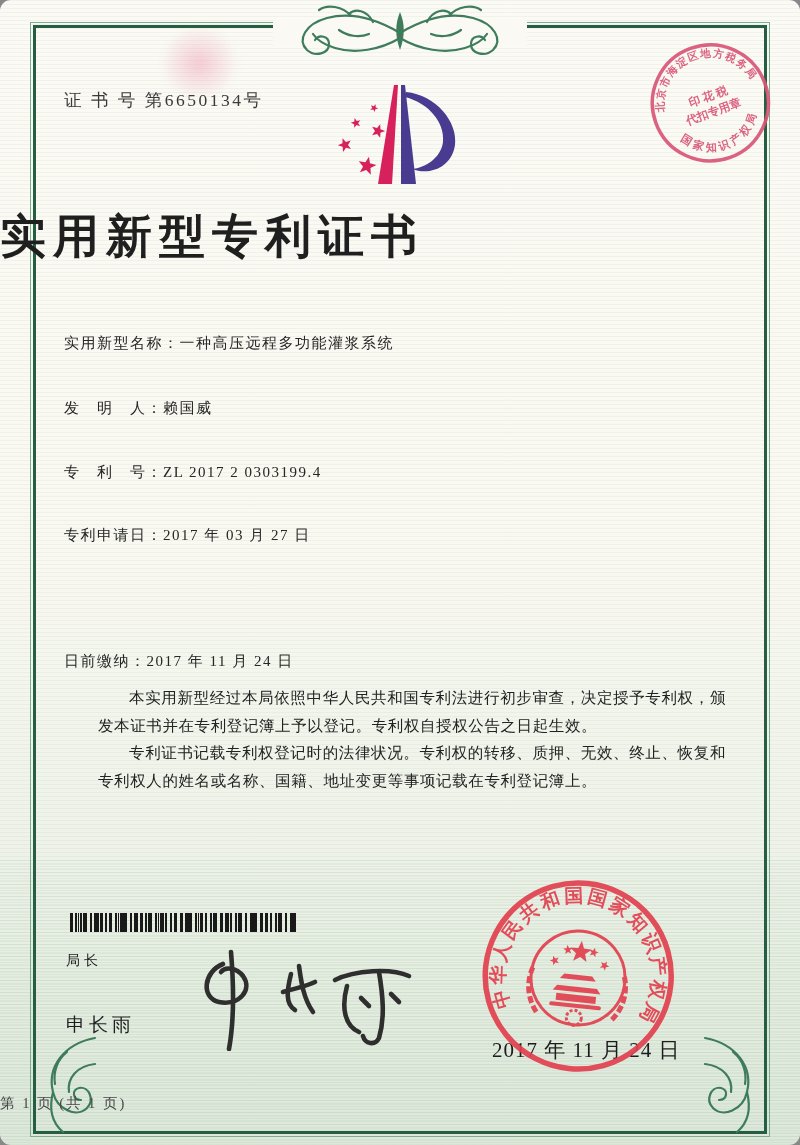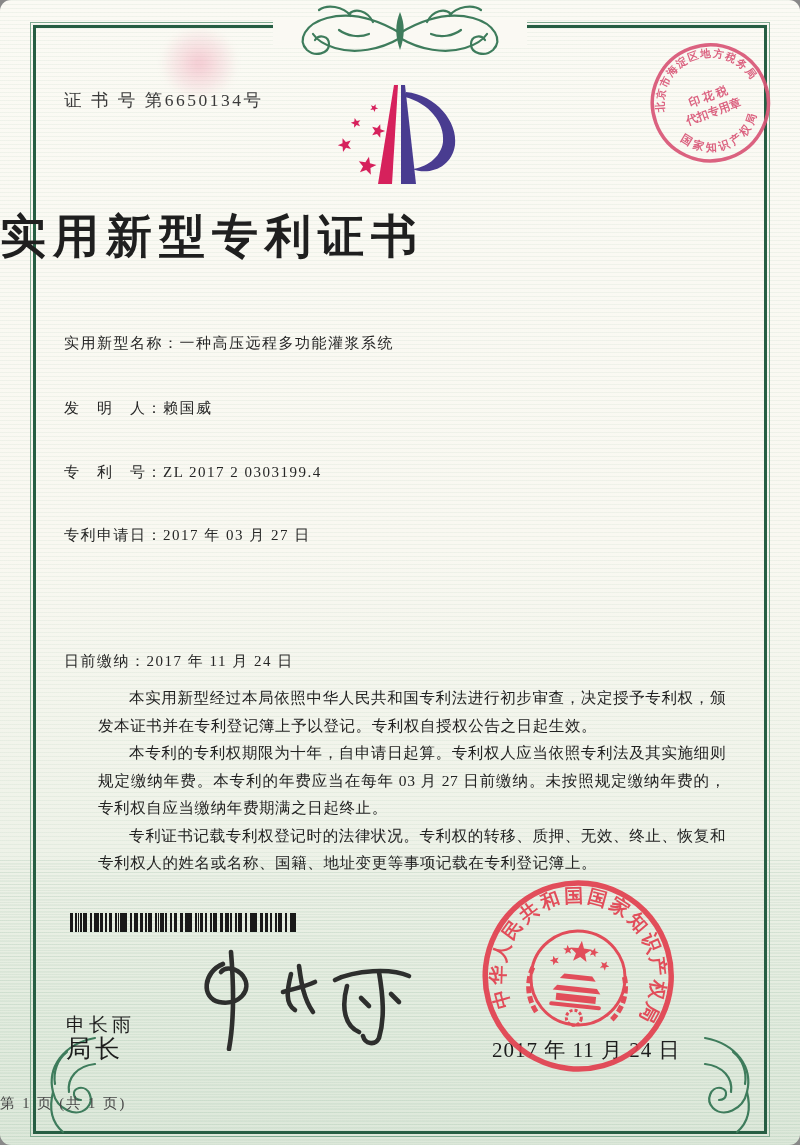--- a/index.html
+++ b/index.html
@@ -29,21 +29,21 @@
   .field{position:absolute;left:64px;right:44px;font-size:15px;letter-spacing:1.5px;color:#262626;white-space:nowrap;}
   .f1{top:334px}.f2{top:399px}.f3{top:463px}.f4{top:526px}.f5{top:590px}.f6{top:652px}
   .paras{position:absolute;left:62px;right:74px;top:684px;margin-left:36px;}
   .paras p{margin:0;text-indent:2em;font-size:15.5px;line-height:27.5px;
     text-align:justify;letter-spacing:.6px;color:#222;}
   .barcode{position:absolute;left:70px;top:913px;width:226px;height:19px;
     background:
       repeating-linear-gradient(90deg,#191919 0 2px,rgba(0,0,0,0) 2px 5px),
       repeating-linear-gradient(90deg,#191919 0 1px,rgba(0,0,0,0) 1px 8px),
       repeating-linear-gradient(90deg,#191919 0 3px,rgba(0,0,0,0) 3px 13px);}
-  .signer-title{position:absolute;left:66px;top:1032px;font-size:25px;letter-spacing:4px;color:#1d1d1d;
+  .signer-title{position:absolute;left:66px;top:952px;font-size:14px;letter-spacing:4px;color:#1d1d1d;
     font-family:"Liberation Sans","DejaVu Sans",sans-serif;}
   .signer-name{position:absolute;left:66px;top:1012px;font-size:19px;letter-spacing:4px;color:#1d1d1d;
     font-family:Liberation Sans, sans-serif;}
   .signature{position:absolute;left:195px;top:946px;}
   .seal-date{position:absolute;left:492px;top:1036px;font-size:21px;letter-spacing:1px;color:#1c1c1c;white-space:nowrap;}
   .seal{position:absolute;left:468px;top:868px;opacity:.92;transform:rotate(6deg);}
   .footer{position:absolute;left:0;right:0;top:1094px;text-align:left;
     font-size:14.5px;letter-spacing:2px;color:#474747;}
 </style>
 </head>
@@ -128,21 +128,20 @@
   <div class="title">实用新型专利证书</div>
 
   <div class="field f1"><span>实用新型名称：</span><span>一种高压远程多功能灌浆系统</span></div>
   <div class="field f2"><span>发　明　人：</span><span>赖国威</span></div>
   <div class="field f3"><span>专　利　号：</span><span>ZL 2017 2 0303199.4</span></div>
   <div class="field f4"><span>专利申请日：</span><span>2017 年 03 月 27 日</span></div>
   <div class="field f6"><span>日前缴纳：</span><span>2017 年 11 月 24 日</span></div>
 
   <div class="paras">
     <p>本实用新型经过本局依照中华人民共和国专利法进行初步审查，决定授予专利权，颁发本证书并在专利登记簿上予以登记。专利权自授权公告之日起生效。</p>
-    <p>本专利的专利权期限为十年，自申请日起算。专利权人应当依照专利法及其实施细则规定缴纳年费。本专利的年费应当在每年 03 月 27 日前缴纳。未按照规定缴纳年费的，专利权自应当缴纳年费期满之日起终止。</p>
     <p>专利证书记载专利权登记时的法律状况。专利权的转移、质押、无效、终止、恢复和专利权人的姓名或名称、国籍、地址变更等事项记载在专利登记簿上。</p>
   </div>
 
   <div class="barcode"></div>
 
   <div class="signer-title">局长</div>
   <div class="signer-name">申长雨</div>
 
   <svg class="signature" width="230" height="105" viewBox="0 0 230 105">
     <g stroke="#1b1b1b" stroke-width="4.6" fill="none" stroke-linecap="round" opacity="0.9">

